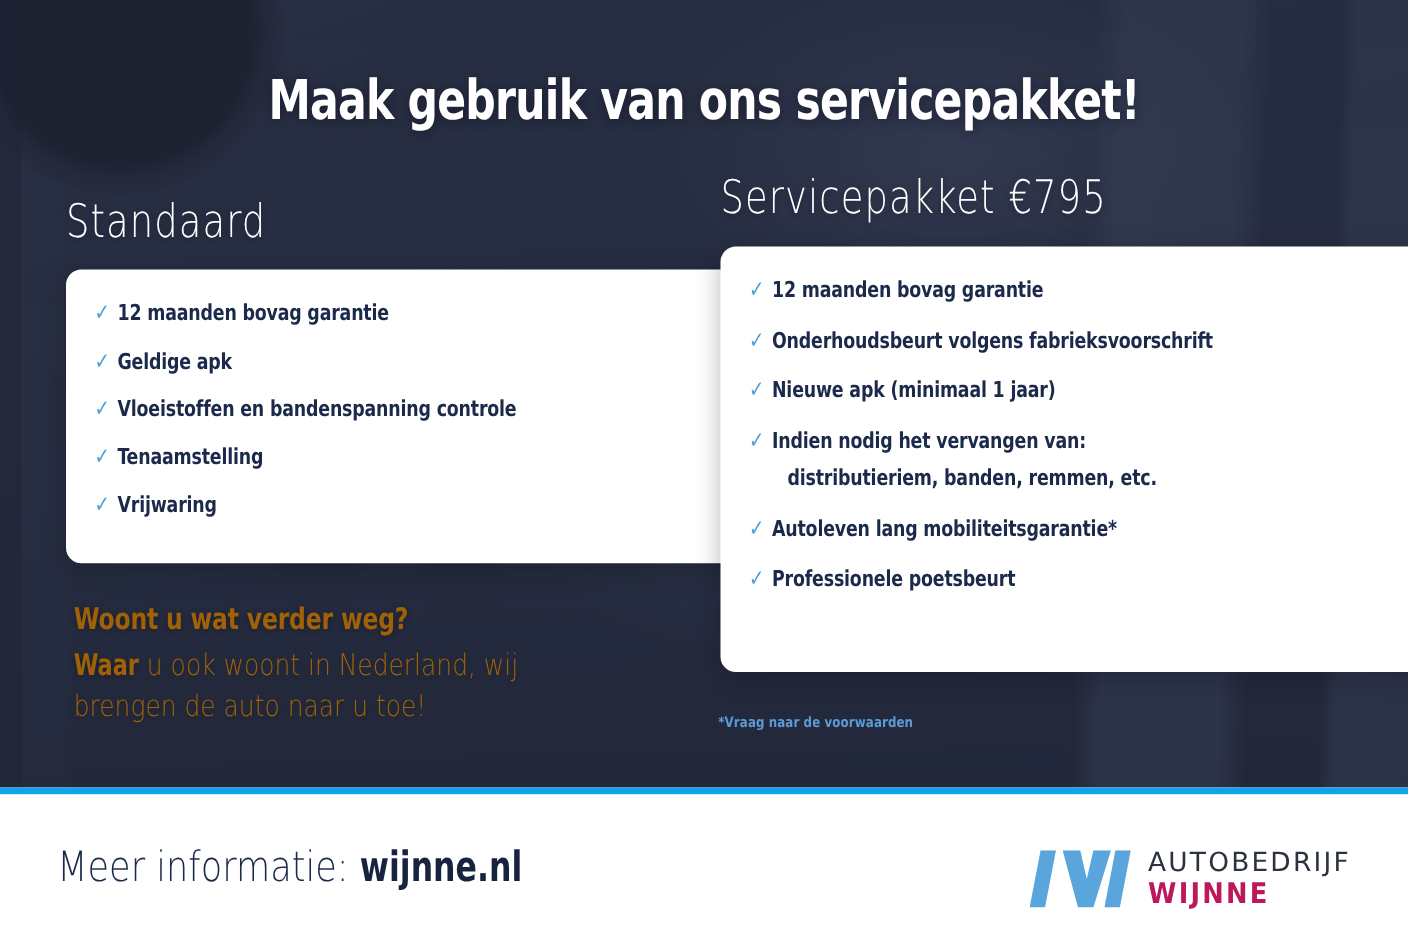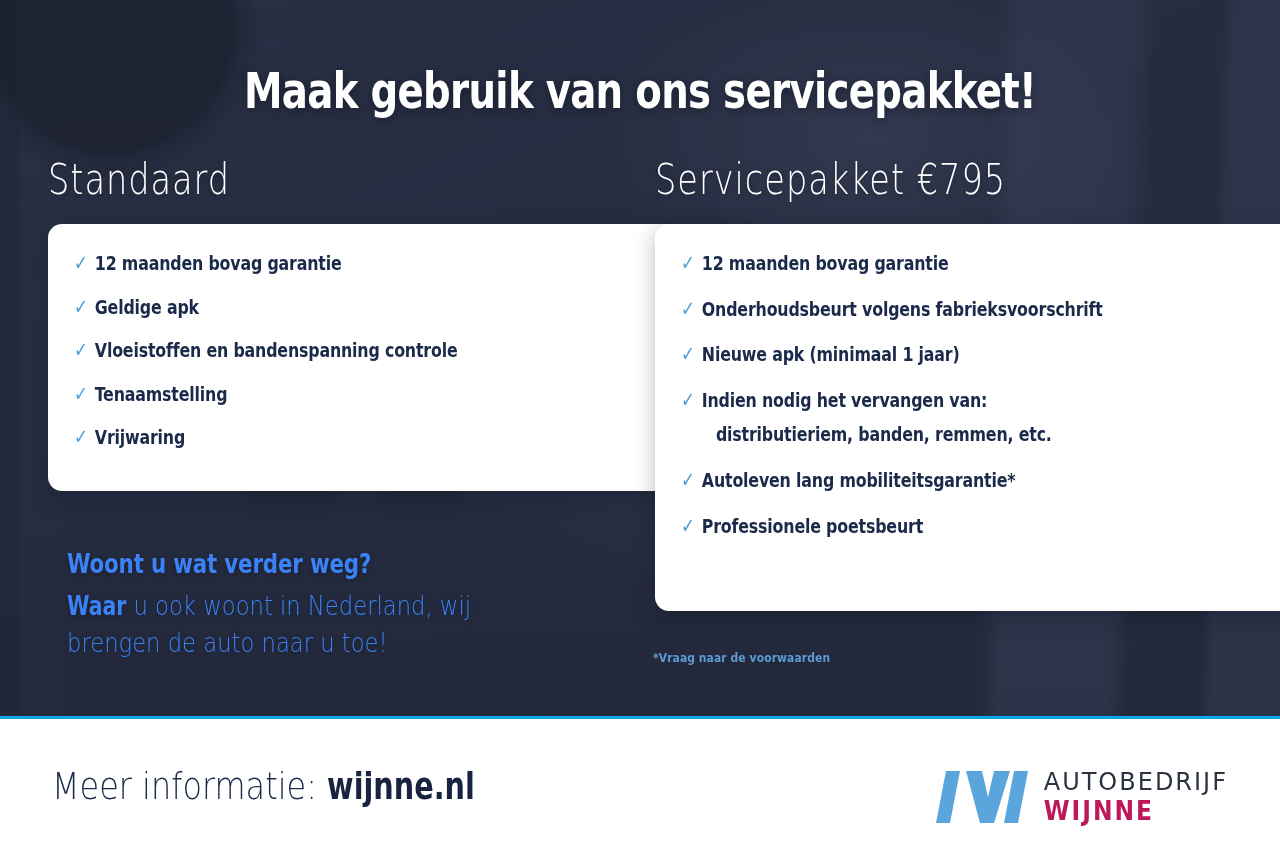--- a/index.html
+++ b/index.html
@@ -107,21 +107,21 @@
 
   
   .columns {
     position: absolute;
     left: 0; top: 0;
     width: 1280px;
     height: 716px;
   }
 
   .col { position: absolute; top: 158px; }
-  .col-left  { left: 48px;  width: 688px; }
+  .col-left  { left: 60px;  width: 688px; margin-top: 21px; }
   .col-right { left: 655px; width: 695px; }
 
   .col-title {
     color: #ffffff;
     font-family: "DejaVu Sans", "Liberation Sans", sans-serif;
     font-weight: 300;
     font-size: 42px;
     line-height: 1.05;
     letter-spacing: 1.2px;
     transform: scaleX(0.80);
@@ -173,21 +173,21 @@
     margin-top: 11px;
     margin-left: 16px;
   }
 
   
   .promo {
     position: absolute;
     left: 67px;
     top: 548px;
     width: 560px;
-    color: #3b82f6;
+    color: #a16207;
     text-shadow: 0 1px 6px rgba(10,14,28,0.40);
   }
   .promo-line1 {
     font-family: "DejaVu Sans Condensed", "Liberation Sans Narrow", "Liberation Sans", sans-serif;
     font-weight: 700;
     font-size: 27px;
     letter-spacing: -0.2px;
     transform: scaleX(0.88);
     transform-origin: 0 50%;
     white-space: nowrap;
@@ -222,21 +222,21 @@
     white-space: nowrap;
   }
 
   
   .footer {
     position: absolute;
     left: 0; top: 716px;
     width: 1280px;
     height: 137px;
     background: #ffffff;
-    border-top: 3px solid #0ea5e9;
+    border-top: 6px solid #0ea5e9;
   }
 
   .footer-text {
     position: absolute;
     left: 52px;
     top: 50%;
     transform: translateY(-50%) scaleX(0.84);
     transform-origin: 0 50%;
     color: #1b2a4a;
     font-family: "DejaVu Sans", "Liberation Sans", sans-serif;

